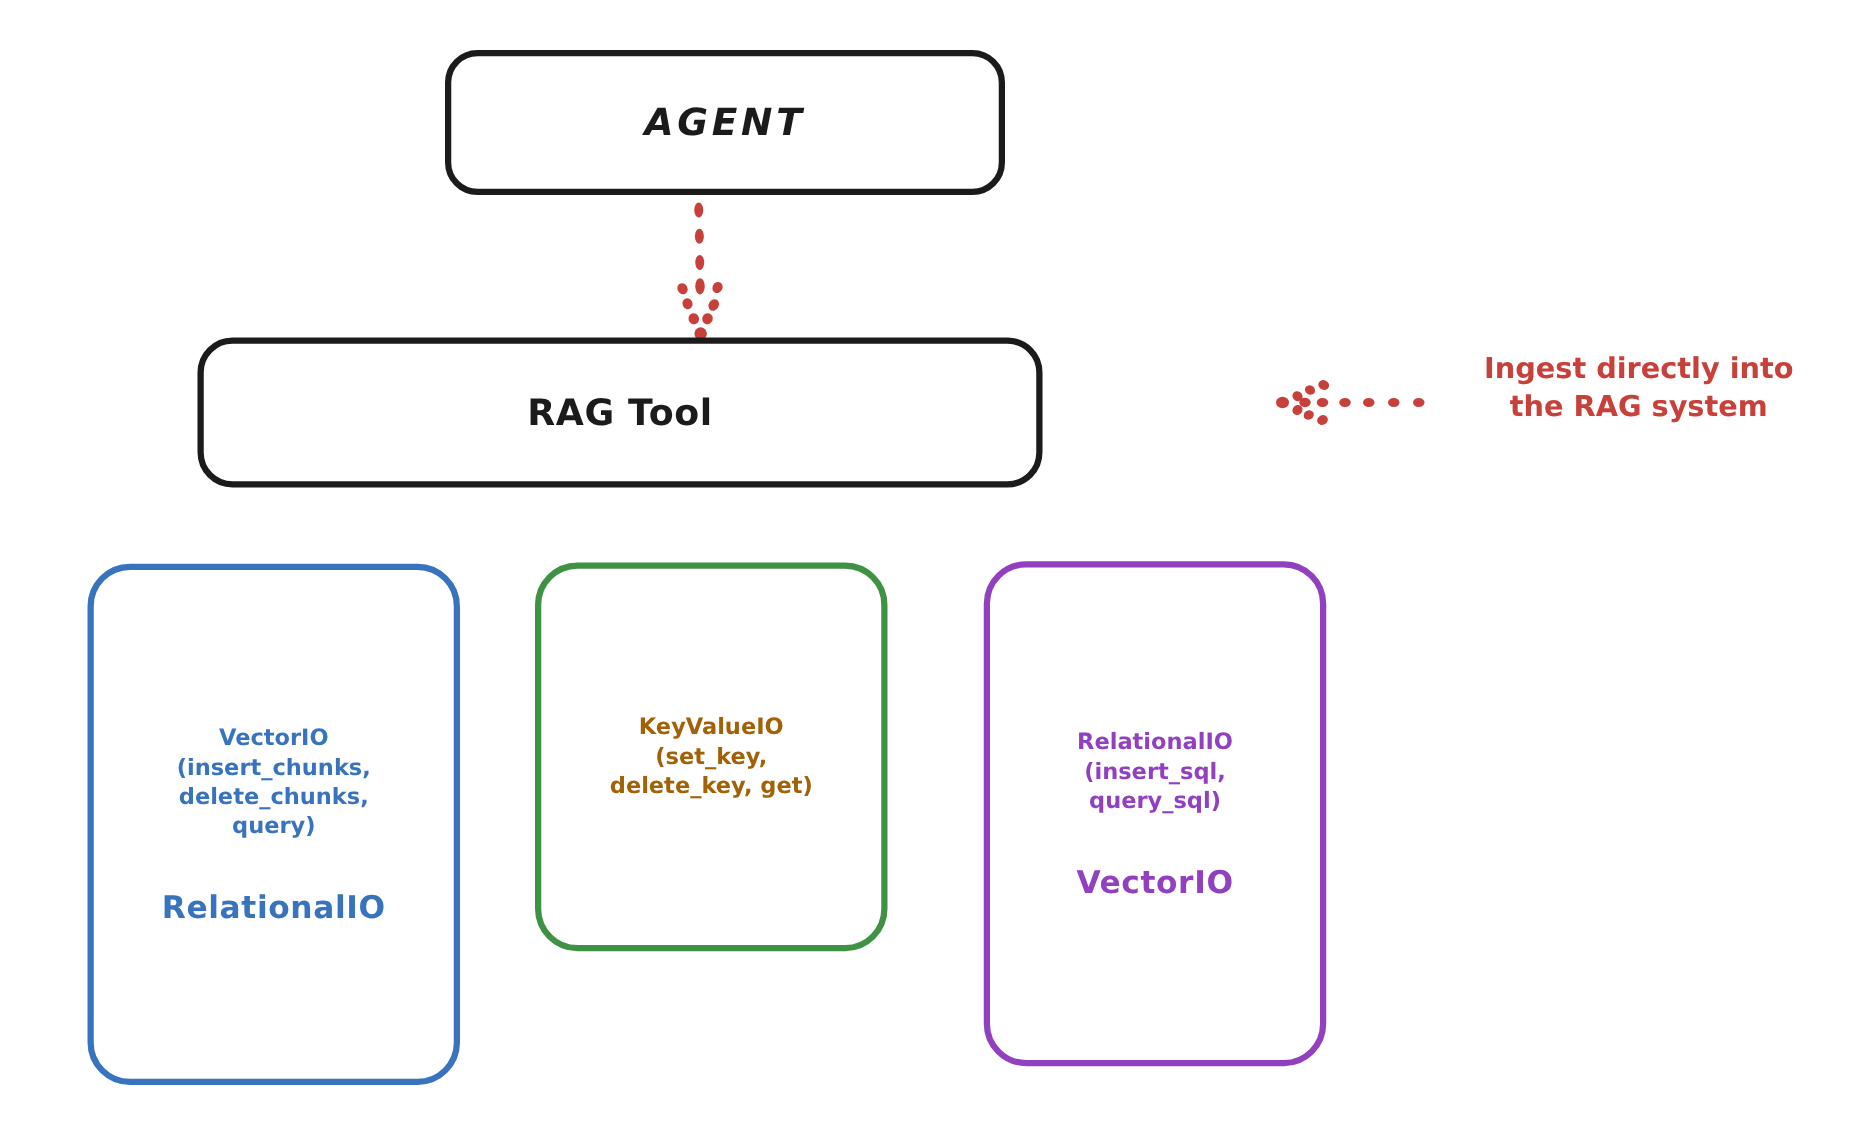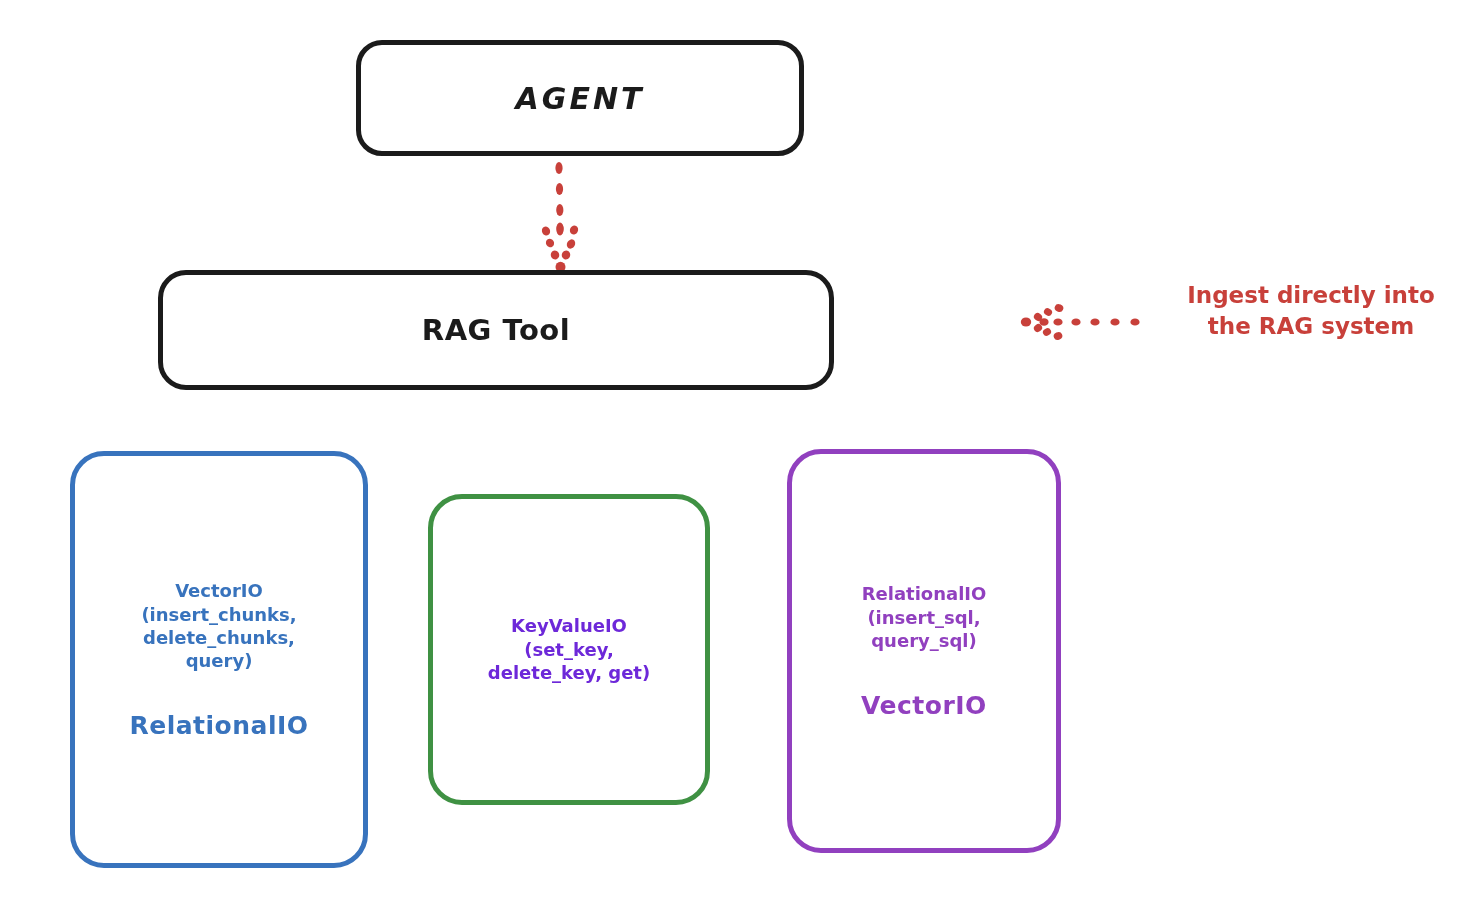--- a/index.html
+++ b/index.html
@@ -86,22 +86,21 @@
     height: 417px;
     border-color: #3873bd;
     color: #3873bd;
   }
   #keyvalue-node {
     left: 428px;
     top: 450px;
     width: 282px;
     height: 311px;
     border-color: #3f9143;
-    color: #6d28d9;
-    margin-top: 44px;
+    color: #a16207;
   }
   #relational-node {
     left: 787px;
     top: 449px;
     width: 274px;
     height: 404px;
     border-color: #9140bf;
     color: #9140bf;
   }
   

